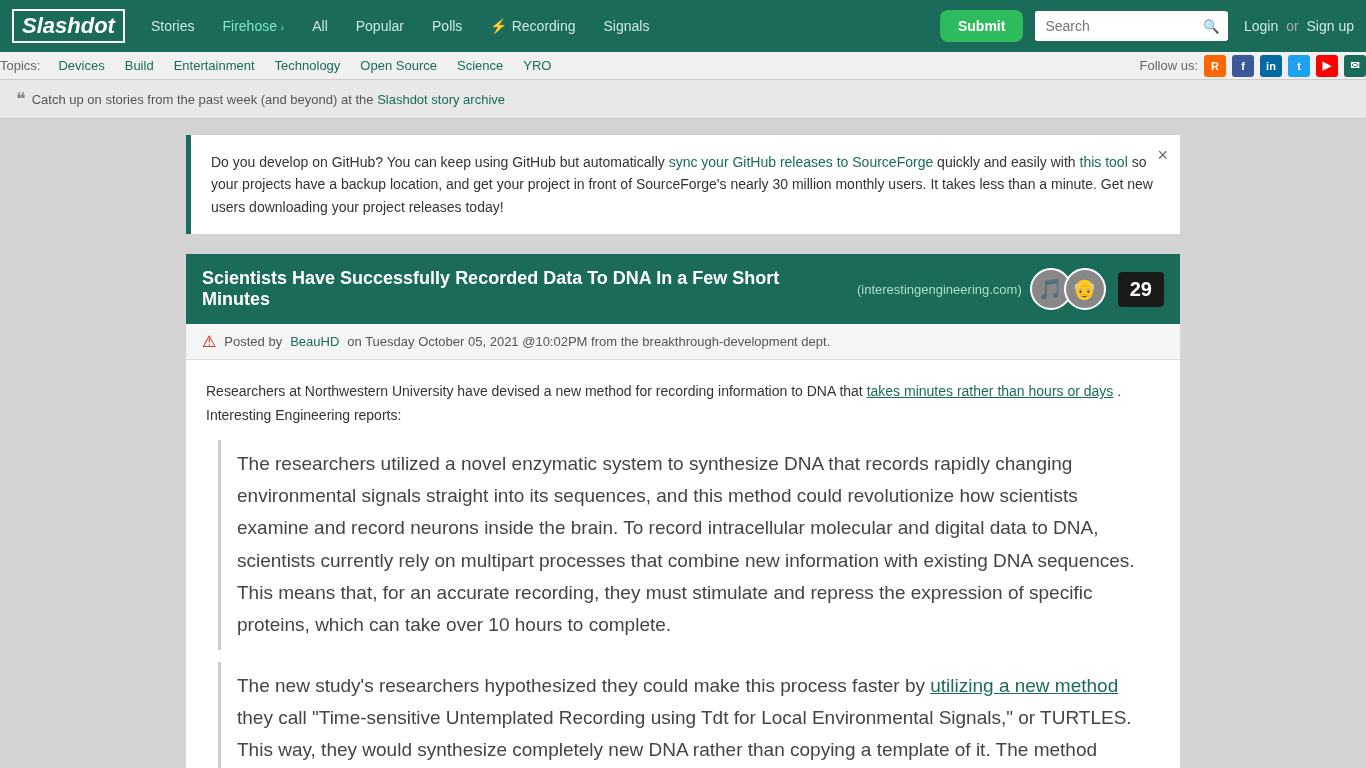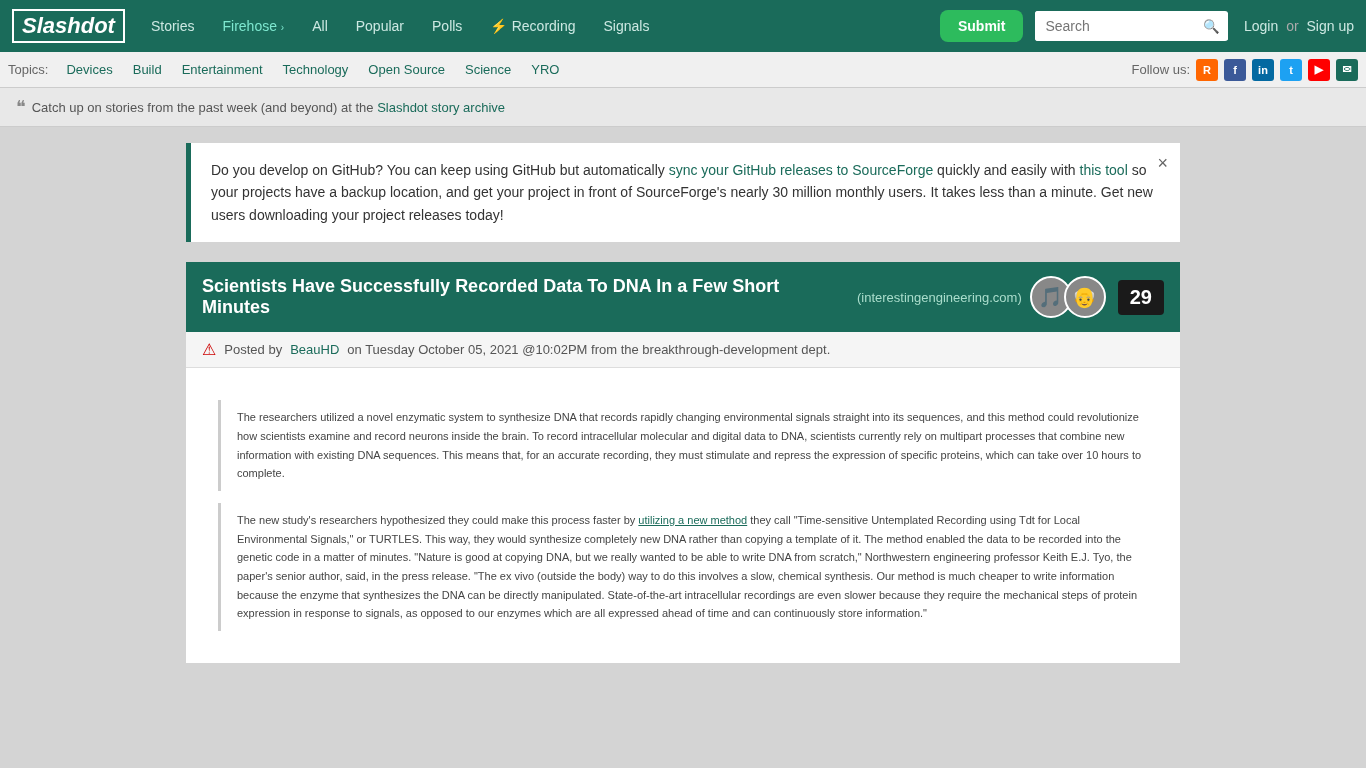--- a/index.html
+++ b/index.html
@@ -83,22 +83,22 @@
     }
     .auth-links a { color: #cce8e2; text-decoration: none; }
     .auth-links .or { color: #aaa; margin: 12px 4px; }
 
     
     #topics-bar {
       background: #f0f0f0;
       border-bottom: 1px solid #ccc;
       display: flex;
       align-items: center;
-      padding: 0 8px;
-      height: 36px;
+      padding: 0 0;
+      height: 28px;
     }
     .topics-label {
       color: #666;
       font-size: 13px;
       margin-right: 8px;
     }
     .topic-link {
       color: #1a6b5a;
       text-decoration: none;
       font-size: 13px;
@@ -255,21 +255,21 @@
       font-size: 14px;
       color: #333;
     }
     .article-body a { color: #1a6b5a; }
 
     blockquote {
       border-left: 3px solid #ccc;
       margin: 12px 0 12px 12px;
       padding: 8px 16px;
       color: #444;
-      font-size: 11px;
+      font-size: 19px;
       line-height: 1.7;
     }
 
     
     .lightning { color: #aaddcc; }
   </style>
 </head>
 <body>
 
 <nav id="top-nav">
@@ -345,20 +345,25 @@
       </div>
       <div class="comment-badge">29</div>
     </div>
     <div class="article-meta">
       <span class="alert-icon">⚠</span>
       <span>Posted by</span>
       <a href="#">BeauHD</a>
       <span>on Tuesday October 05, 2021 @10:02PM from the breakthrough-development dept.</span>
     </div>
     <div class="article-body">
+      <p>
+        <span>Researchers at Northwestern University have devised a new method for recording information to DNA that</span>
+        <a href="#">takes minutes rather than hours or days</a>
+        <span>. Interesting Engineering reports:</span>
+      </p>
       <blockquote>
         <p>The researchers utilized a novel enzymatic system to synthesize DNA that records rapidly changing environmental signals straight into its sequences, and this method could revolutionize how scientists examine and record neurons inside the brain. To record intracellular molecular and digital data to DNA, scientists currently rely on multipart processes that combine new information with existing DNA sequences. This means that, for an accurate recording, they must stimulate and repress the expression of specific proteins, which can take over 10 hours to complete.</p>
       </blockquote>
       <blockquote>
         <p>
           <span>The new study's researchers hypothesized they could make this process faster by</span>
           <a href="#">utilizing a new method</a>
           <span>they call "Time-sensitive Untemplated Recording using Tdt for Local Environmental Signals," or TURTLES. This way, they would synthesize completely new DNA rather than copying a template of it. The method enabled the data to be recorded into the genetic code in a matter of minutes. "Nature is good at copying DNA, but we really wanted to be able to write DNA from scratch," Northwestern engineering professor Keith E.J. Tyo, the paper's senior author, said, in the press release. "The ex vivo (outside the body) way to do this involves a slow, chemical synthesis. Our method is much cheaper to write information because the enzyme that synthesizes the DNA can be directly manipulated. State-of-the-art intracellular recordings are even slower because they require the mechanical steps of protein expression in response to signals, as opposed to our enzymes which are all expressed ahead of time and can continuously store information."</span>
         </p>
       </blockquote>

